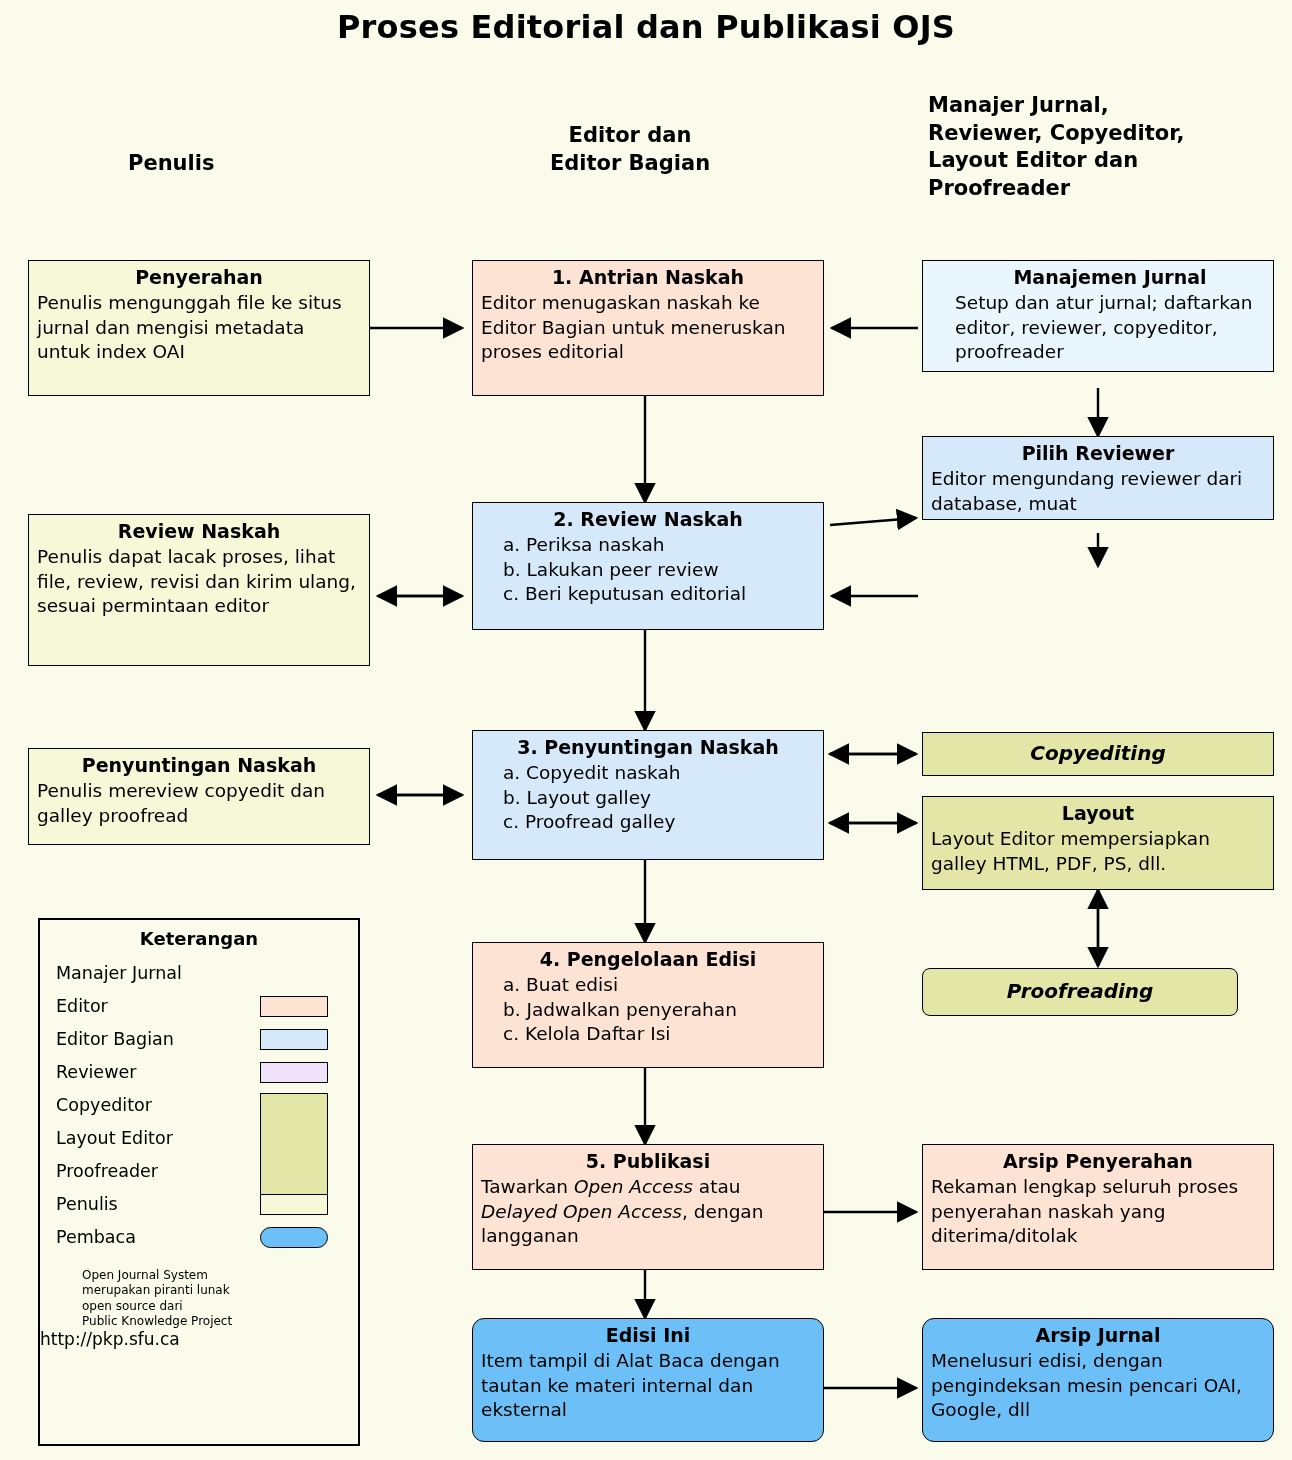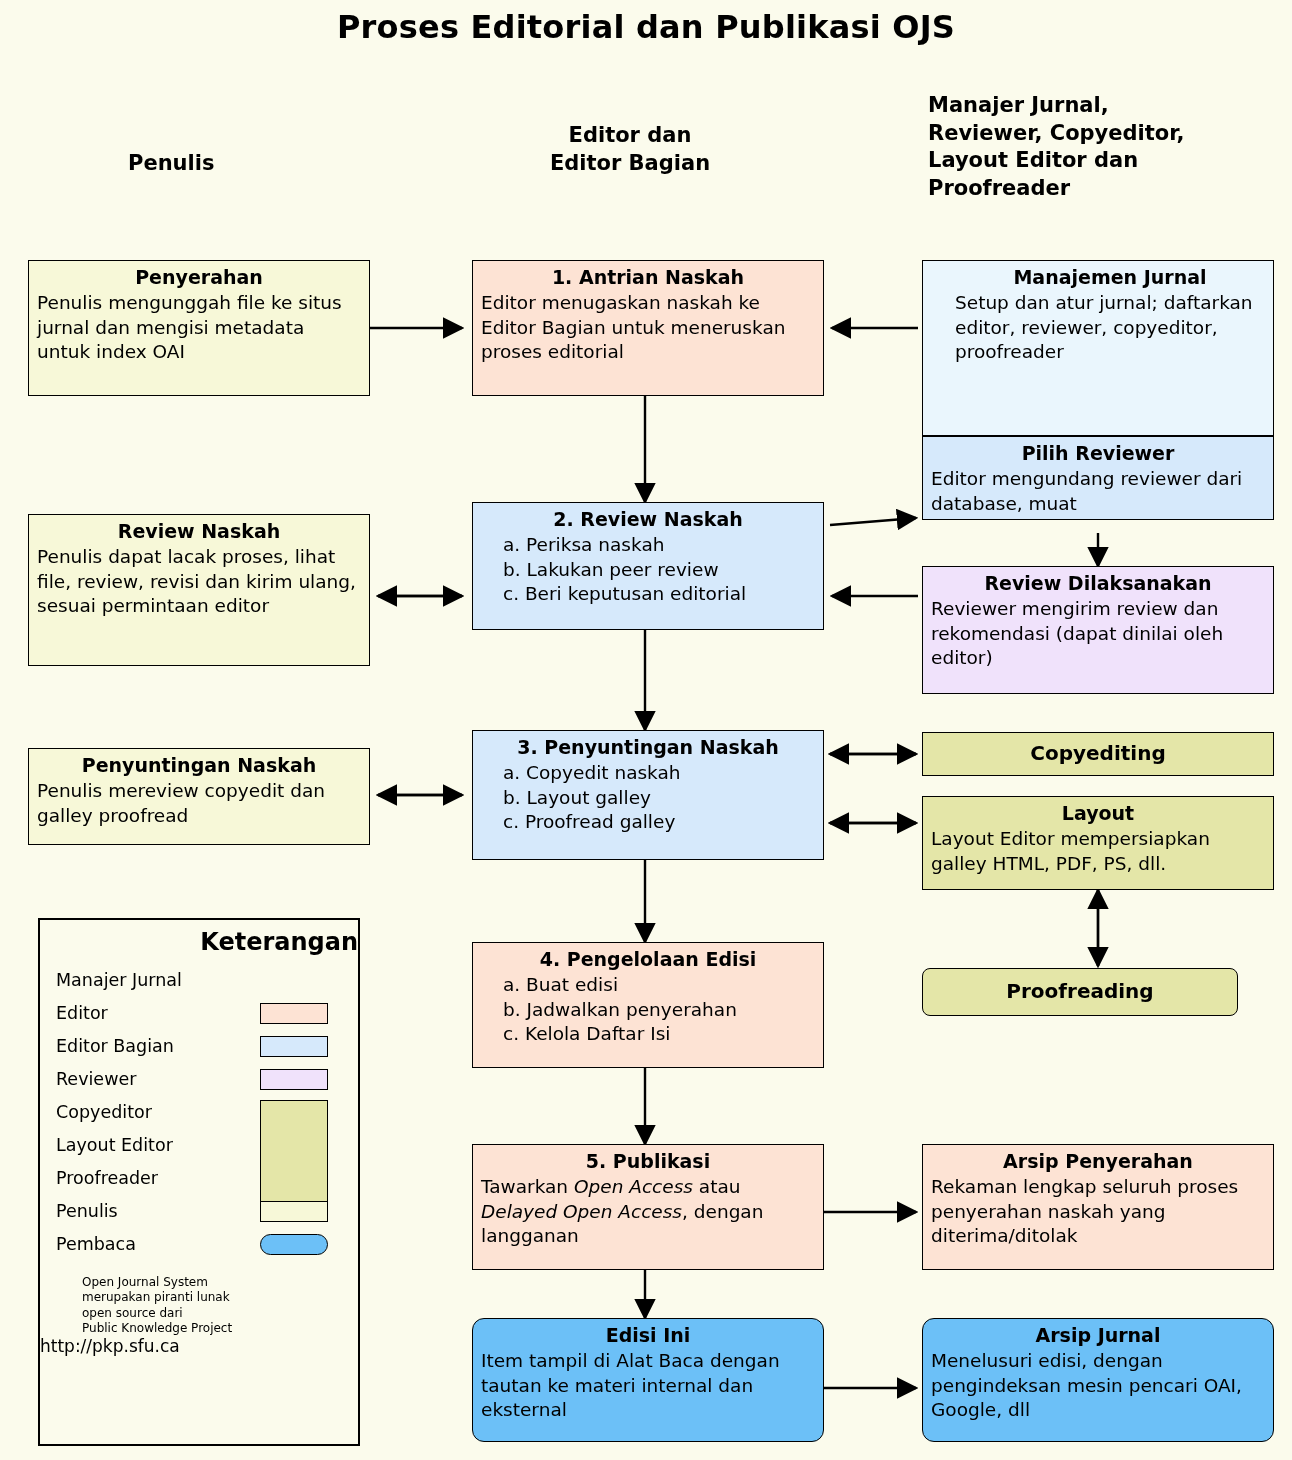--- a/index.html
+++ b/index.html
@@ -65,41 +65,42 @@
     padding-left: 22px;
   }
   .box.center-only {
     display: flex;
     align-items: center;
     justify-content: center;
   }
   .box.center-only .bt {
     margin: 15px;
     font-size: 20px;
+    font-style: italic;
   }
   
   .c-editor   { background: #fde3d4; }
   .c-section  { background: #d6e9fb; }
   .c-manager  { background: #eaf6fd; }
   .c-reviewer { background: #f0e2fb; }
   .c-copy     { background: #e4e6a8; }
   .c-author   { background: #f7f8d8; }
   .c-reader   { background: #6cc0f7; border-radius: 12px; }
 
   
   .legend {
     position: absolute;
     border: 2.5px solid #000;
     background: #fbfbec;
     box-sizing: border-box;
   }
   .legend-title {
-    text-align: right;
+    text-align: center;
     font-weight: bold;
-    font-size: 24px;
+    font-size: 18px;
     margin-top: 8px;
   }
   .legend-rows {
     position: relative;
     margin-top: 8px;
   }
   .legend-row {
     position: relative;
     height: 33px;
     font-size: 17.5px;
@@ -198,21 +199,21 @@
   <div class="box c-author" style="left:28px; top:260px; width:342px; height:136px;">
     <div class="bt">Penyerahan</div>
     <div class="bb">Penulis mengunggah file ke situs jurnal dan mengisi metadata untuk index OAI</div>
   </div>
 
   <div class="box c-editor" style="left:472px; top:260px; width:352px; height:136px;">
     <div class="bt">1. Antrian Naskah</div>
     <div class="bb">Editor menugaskan naskah ke Editor Bagian untuk meneruskan proses editorial</div>
   </div>
 
-  <div class="box c-manager" style="left:922px; top:260px; width:352px; height:176px;padding-left:32px;">
+  <div class="box c-manager" style="left:922px; top:260px; width:352px; height:112px;padding-left:32px;">
     <div class="bt">Manajemen Jurnal</div>
     <div class="bb">Setup dan atur jurnal; daftarkan editor, reviewer, copyeditor, proofreader</div>
   </div>
 
   <div class="box c-section" style="left:922px; top:436px; width:352px; height:84px;">
     <div class="bt">Pilih Reviewer</div>
     <div class="bb">Editor mengundang reviewer dari database, muat</div>
   </div>
 
   <div class="box c-author" style="left:28px; top:514px; width:342px; height:152px;">
@@ -220,24 +221,20 @@
     <div class="bb">Penulis dapat lacak proses, lihat file, review, revisi dan kirim ulang, sesuai permintaan editor</div>
   </div>
 
   <div class="box c-section" style="left:472px; top:502px; width:352px; height:128px;">
     <div class="bt">2. Review Naskah</div>
     <div class="bb ind">a. Periksa naskah</div>
     <div class="bb ind">b. Lakukan peer review</div>
     <div class="bb ind">c. Beri keputusan editorial</div>
   </div>
 
-  <div class="box c-reviewer" style="left:922px; top:566px; width:352px; height:128px;">
-    <div class="bt">Review Dilaksanakan</div>
-    <div class="bb">Reviewer mengirim review dan rekomendasi (dapat dinilai oleh editor)</div>
-  </div>
 
   <div class="box c-author" style="left:28px; top:748px; width:342px; height:97px;">
     <div class="bt">Penyuntingan Naskah</div>
     <div class="bb">Penulis mereview copyedit dan galley proofread</div>
   </div>
 
   <div class="box c-section" style="left:472px; top:730px; width:352px; height:130px;">
     <div class="bt">3. Penyuntingan Naskah</div>
     <div class="bb ind">a. Copyedit naskah</div>
     <div class="bb ind">b. Layout galley</div>

